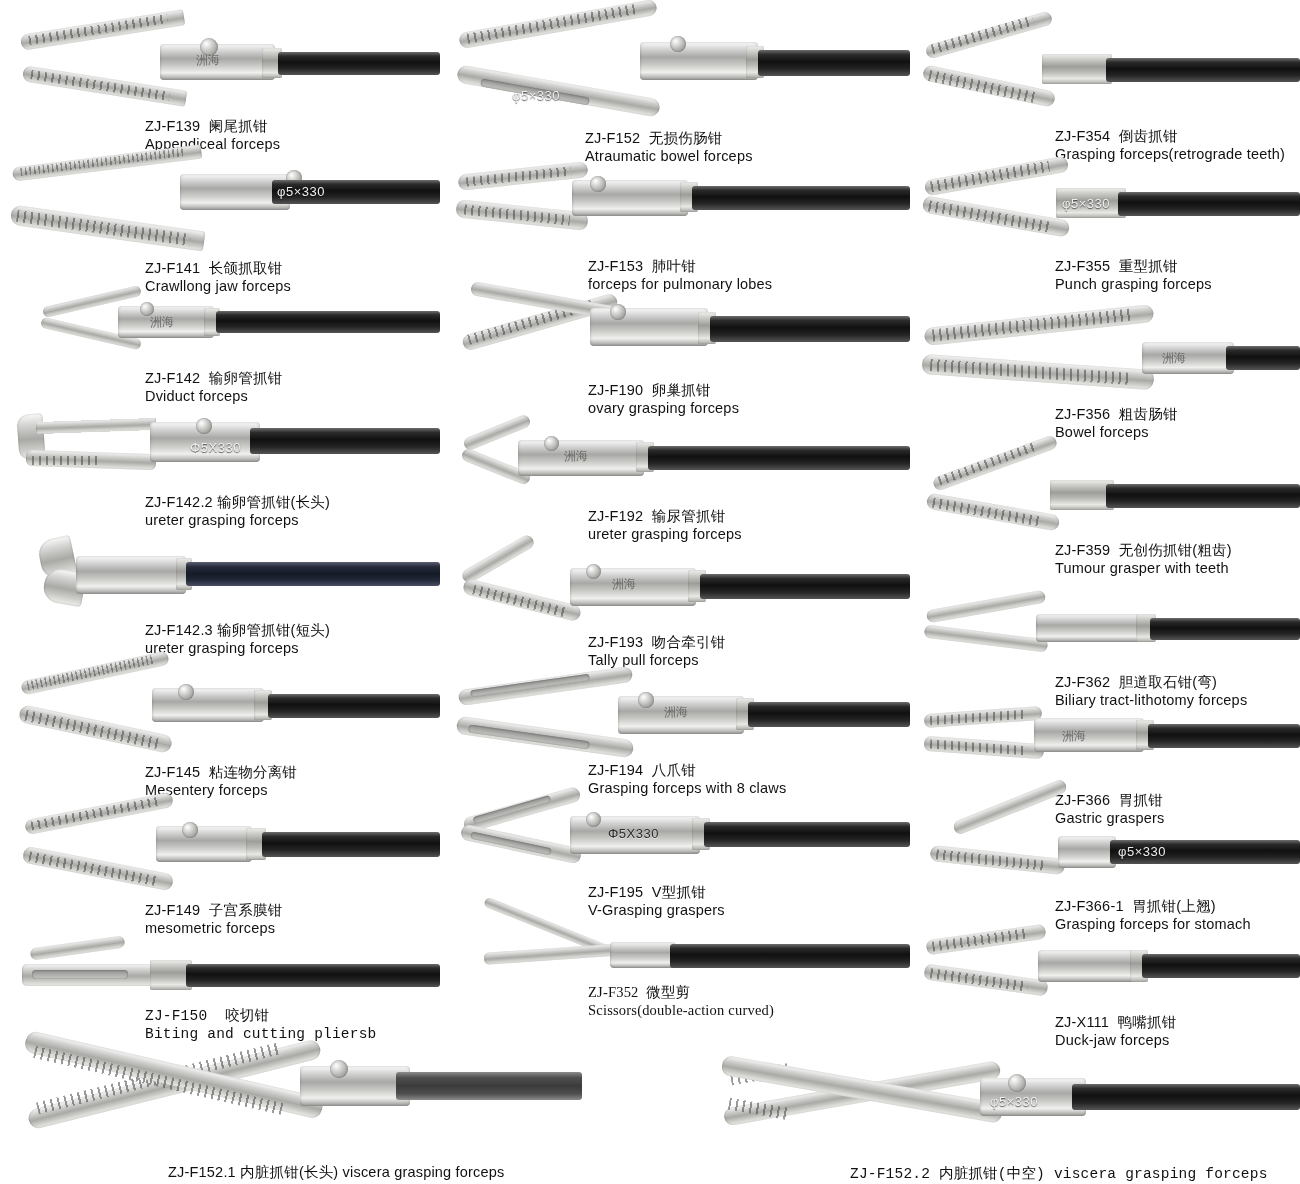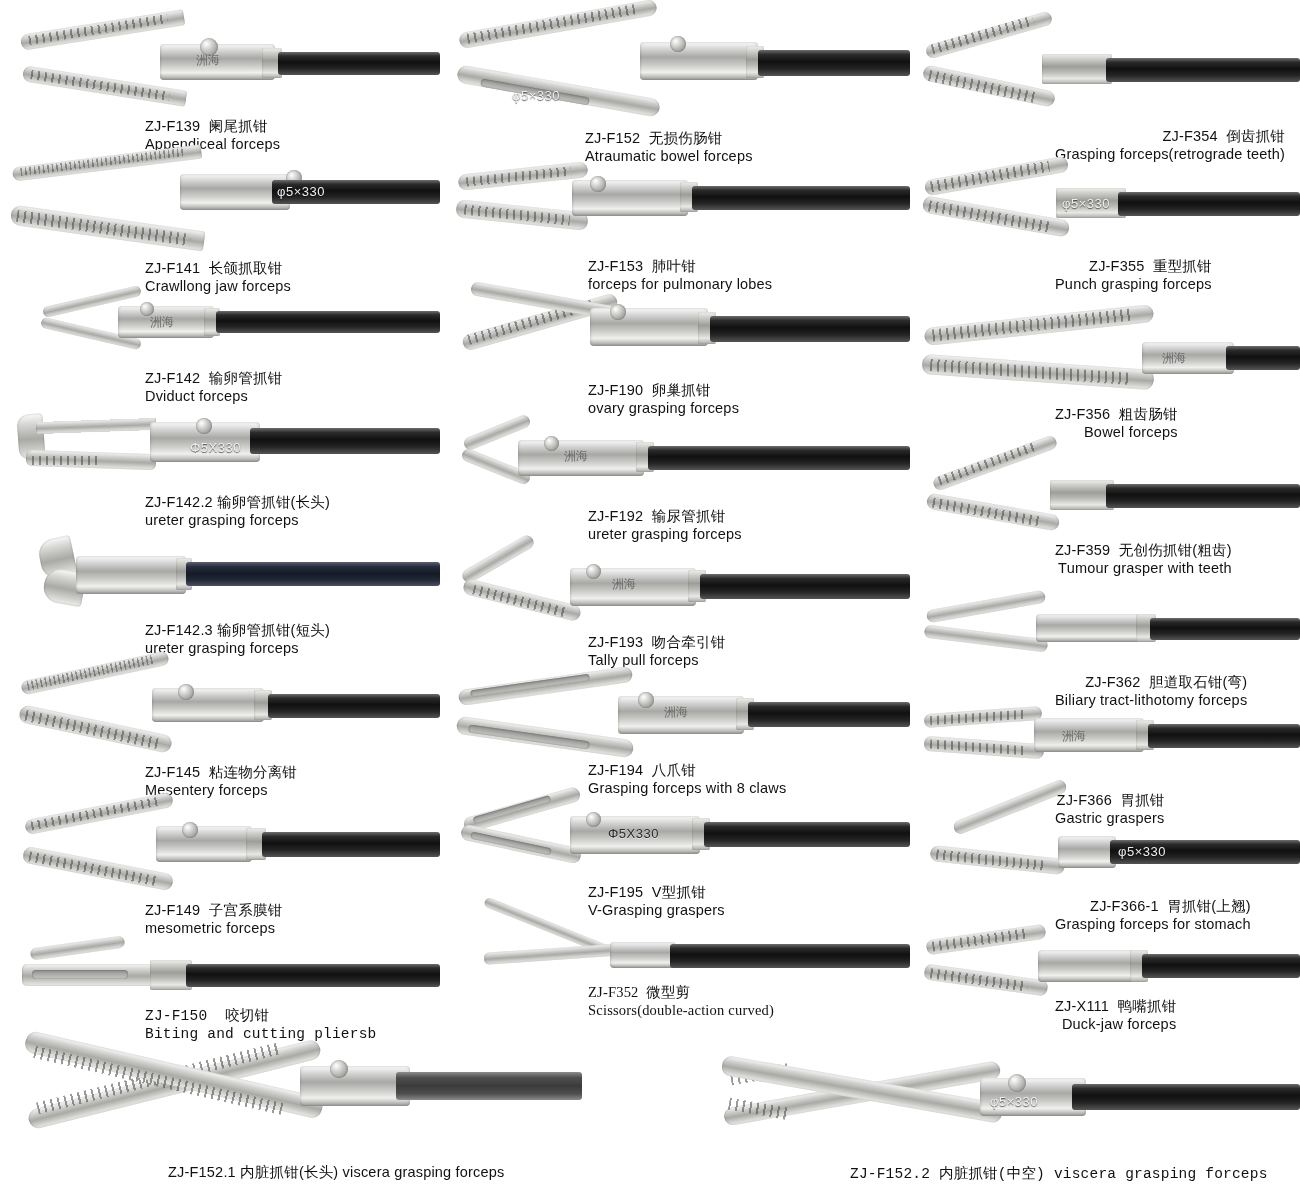--- a/index.html
+++ b/index.html
@@ -20,21 +20,21 @@
     width: 1300px;
     height: 1184px;
   }
   .col {
     position: absolute;
     top: 0;
     height: 1184px;
   }
   .col-1 { left: 0px;   width: 440px; }
   .col-2 { left: 440px; width: 470px; }
-  .col-3 { left: 910px; width: 390px; text-align: right; }
+  .col-3 { left: 910px; width: 390px; }
 
   .item {
     position: absolute;
     left: 0;
     width: 100%;
   }
   .tool-art {
     position: relative;
     width: 100%;
   }
@@ -525,21 +525,21 @@
     <div class="item" style="top:918px;height:122px;">
       <div class="tool-art">
         <div class="jaw" style="left:16px;top:14px;width:120px;height:15px;transform:rotate(-8deg);border-radius:7px;"></div>
         <div class="teeth" style="left:22px;top:17px;width:95px;height:10px;transform:rotate(-8deg);"></div>
         <div class="jaw" style="left:14px;top:54px;width:124px;height:16px;transform:rotate(8deg);border-radius:7px;"></div>
         <div class="teeth" style="left:20px;top:57px;width:98px;height:10px;transform:rotate(8deg);"></div>
         <div class="body-metal" style="left:128px;top:32px;width:100px;height:32px;"></div>
         <div class="collar" style="left:220px;top:32px;width:18px;height:32px;"></div>
         <div class="shaft" style="left:232px;top:36px;width:158px;height:24px;"></div>
       </div>
-      <div class="caption" style="left:145px;top:80px;">
+      <div class="caption" style="left:145px;top:96px;">
         <span class="code-line"><span>ZJ-X111</span>&nbsp;&nbsp;<span>鸭嘴抓钳</span></span>
         <span class="name-line">Duck-jaw forceps</span>
       </div>
     </div>
   </div>
 
   <div class="item wide-item" style="left:0px;top:1030px;width:620px;height:154px;">
     <div class="tool-art">
       <div class="jaw" style="left:20px;top:8px;width:300px;height:20px;transform:rotate(-14deg);transform-origin:right center;border-radius:10px;"></div>
       <div class="teeth" style="left:30px;top:12px;width:250px;height:12px;transform:rotate(-14deg);transform-origin:right center;"></div>

